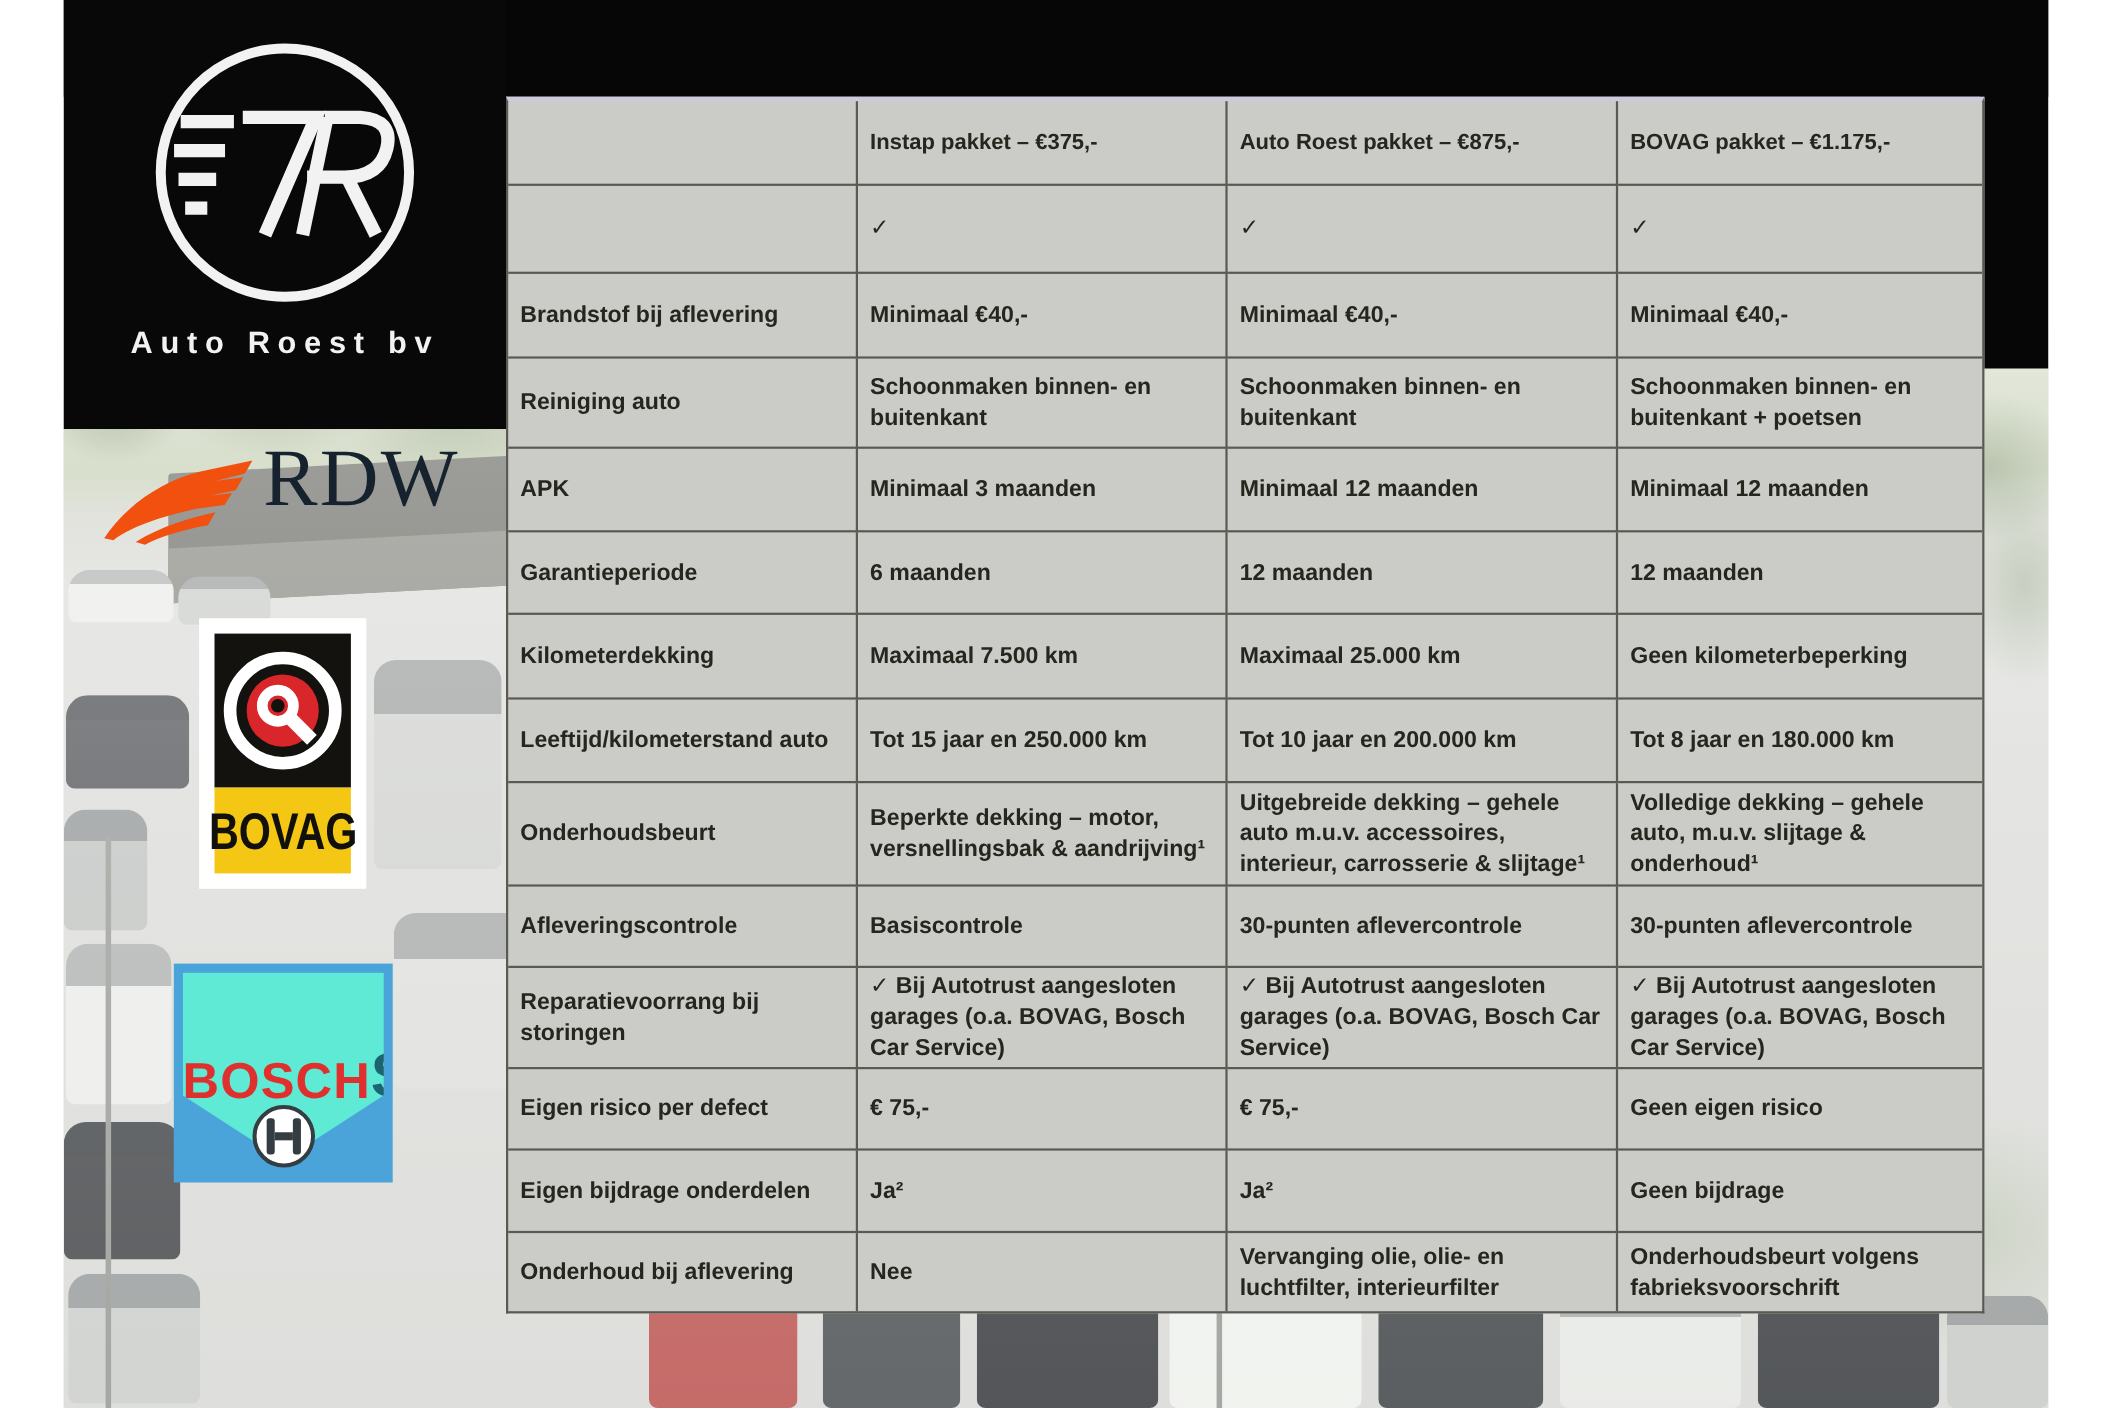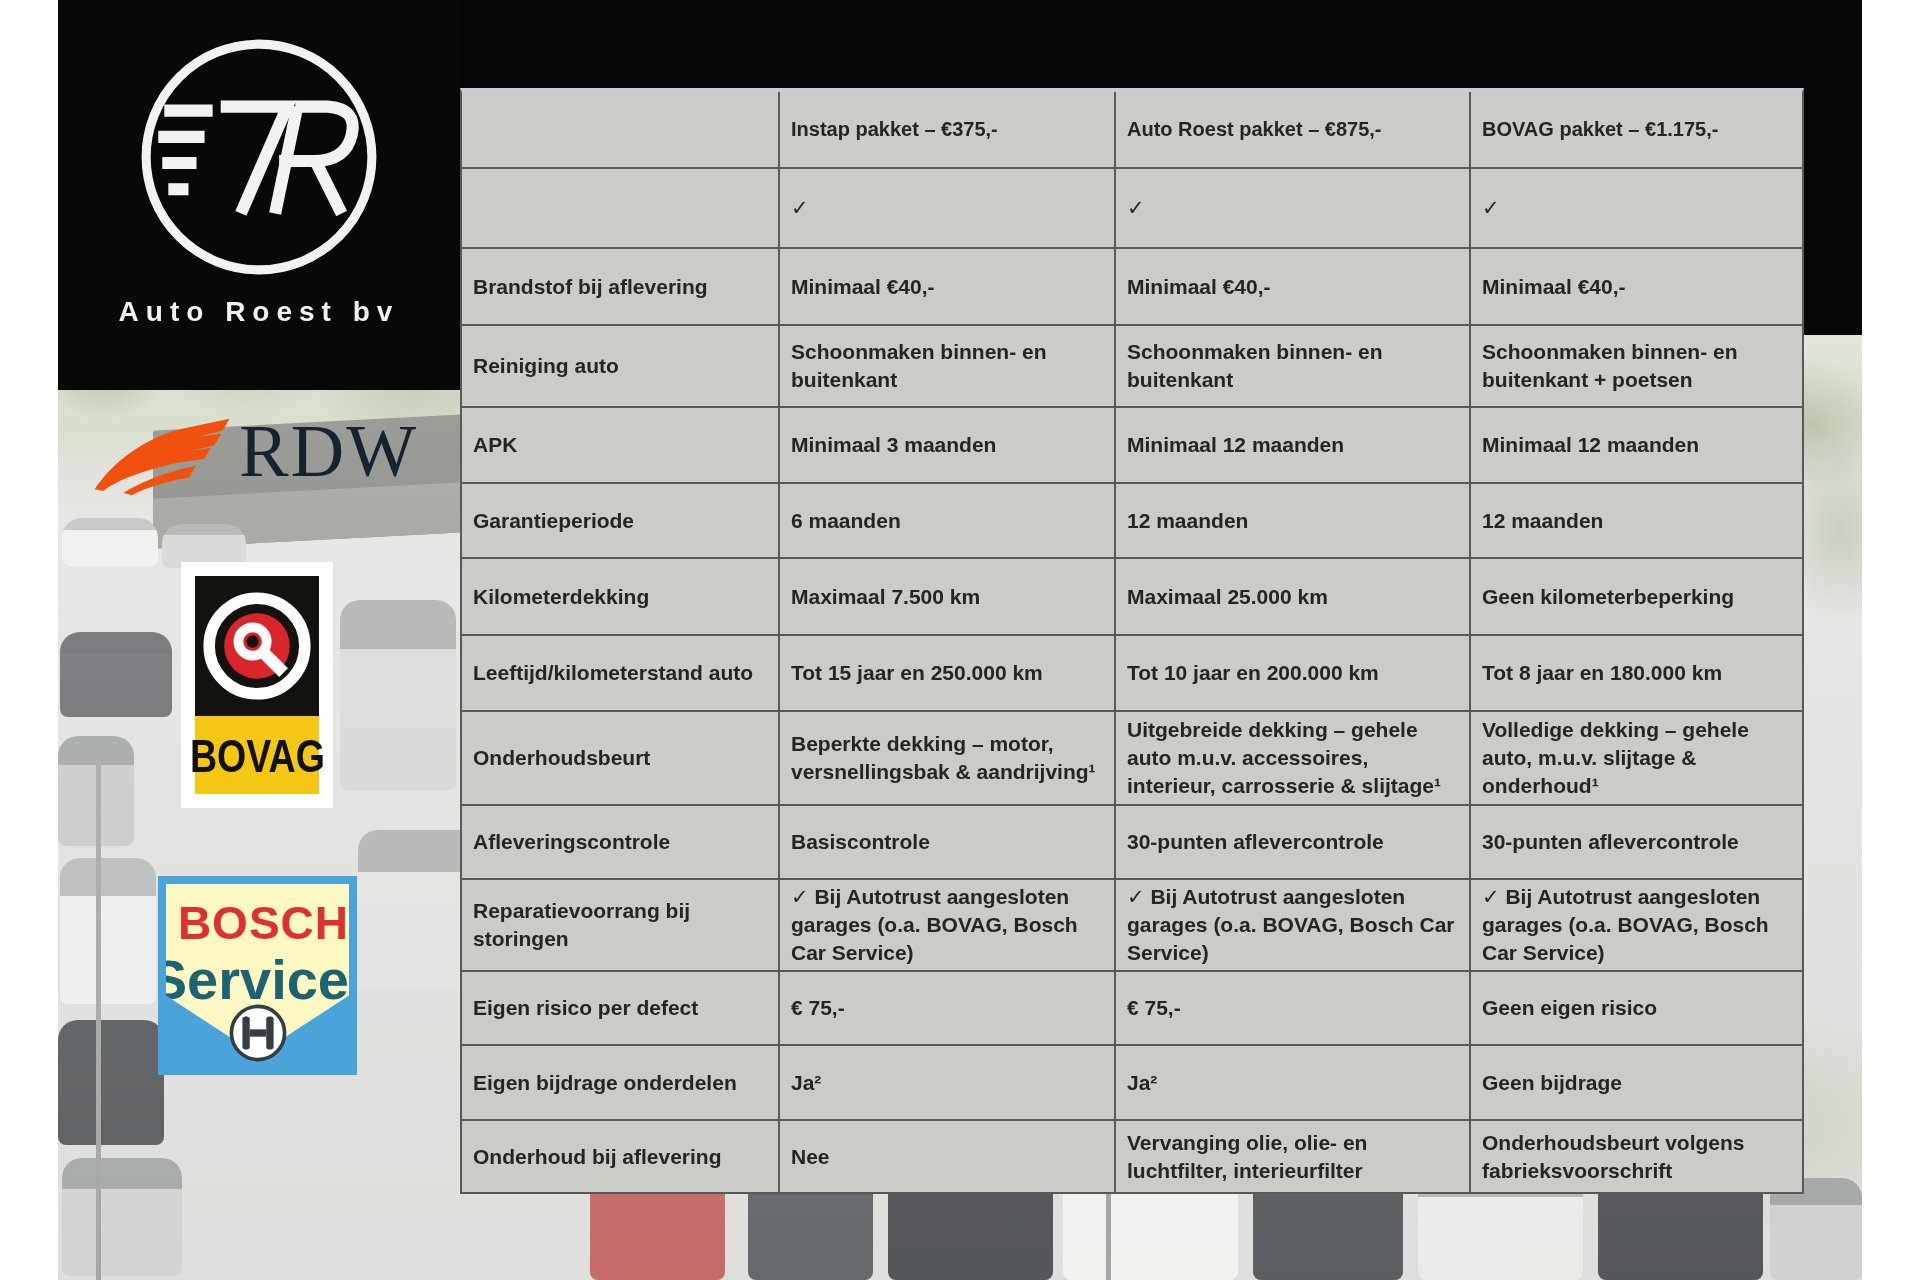--- a/index.html
+++ b/index.html
@@ -48,35 +48,35 @@
 
   
   .black-band{position:absolute;left:58px;top:0;width:1804px;height:88px;background:#060606;z-index:2;}
   .black-right{position:absolute;left:1800px;top:0;width:62px;height:335px;background:#060606;z-index:2;}
   .brand-box{position:absolute;left:58px;top:0;width:402px;height:390px;background:#080808;z-index:3;
     display:flex;flex-direction:column;align-items:center;}
   .brand-box svg{margin-top:26px;}
   .brand-name{margin-top:8px;color:#f2f2f2;font-weight:bold;font-size:28px;letter-spacing:7px;white-space:nowrap;}
 
   
-  .rdw{position:absolute;left:88px;top:404px;width:330px;height:100px;z-index:3;display:flex;align-items:center;}
+  .rdw{position:absolute;left:88px;top:404px;width:330px;height:100px;z-index:3;display:flex;align-items:flex-start;}
   .rdw-text{font-family:"Liberation Serif","DejaVu Serif",serif;font-size:74px;line-height:1;
     color:#16222e;letter-spacing:2px;margin-left:4px;margin-top:-6px;}
 
   .bovag{position:absolute;left:181px;top:562px;width:152px;height:246px;z-index:3;background:#ffffff;
     padding:14px;box-sizing:border-box;display:flex;flex-direction:column;}
   .bovag-top{background:#14120f;flex:1 1 auto;display:flex;align-items:center;justify-content:center;}
   .bovag-band{background:var(--bovag-yellow,#f3c713);height:84px;display:flex;align-items:center;justify-content:center;}
   .bovag-band span{font-weight:800;font-size:47px;color:#12100c;transform:scaleX(.8);letter-spacing:0;}
 
   .bosch{position:absolute;left:158px;top:876px;width:199px;height:199px;z-index:3;
     background:var(--bosch-blue,#4aa4da);box-sizing:border-box;}
-  .bosch-white{position:absolute;left:8px;top:8px;width:183px;height:180px;background:#fef9c3;
+  .bosch-white{position:absolute;left:8px;top:8px;width:183px;height:180px;background:#5eead4;
     clip-path:polygon(0 0,100% 0,100% 62%,50% 95%,0 62%);
-    display:flex;flex-direction:column;align-items:flex-end;}
+    display:flex;flex-direction:row;align-items:center;}
   .bosch-word{margin-top:16px;font-weight:800;font-size:46px;line-height:1;color:var(--bosch-red,#e0302d);letter-spacing:1px;}
   .bosch-service{margin-top:6px;font-weight:700;font-size:56px;line-height:1;color:var(--bosch-teal,#1d6372);}
   .bosch-emblem{position:absolute;left:50%;top:124px;transform:translateX(-50%);z-index:4;}
 
   
   .pkg-table{position:absolute;left:460px;top:88px;width:1340px;z-index:3;display:grid;
     grid-template-columns:318px 336px 355px 331px;
     grid-template-rows:77px 80px 77px 82px 76px 75px 77px 76px 94px 74px 92px 74px 75px 71px;
     background:var(--table-bg,#cbcbc7);
     border-left:2px solid var(--table-border,#5b5a52);

